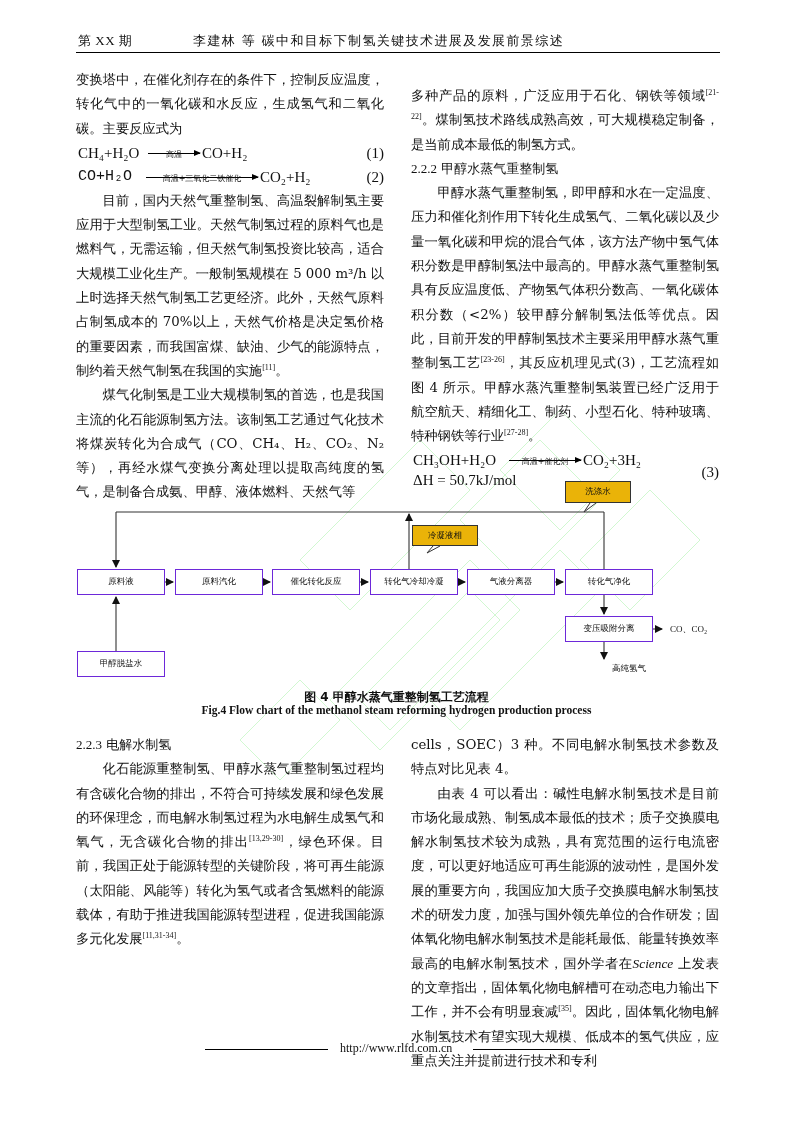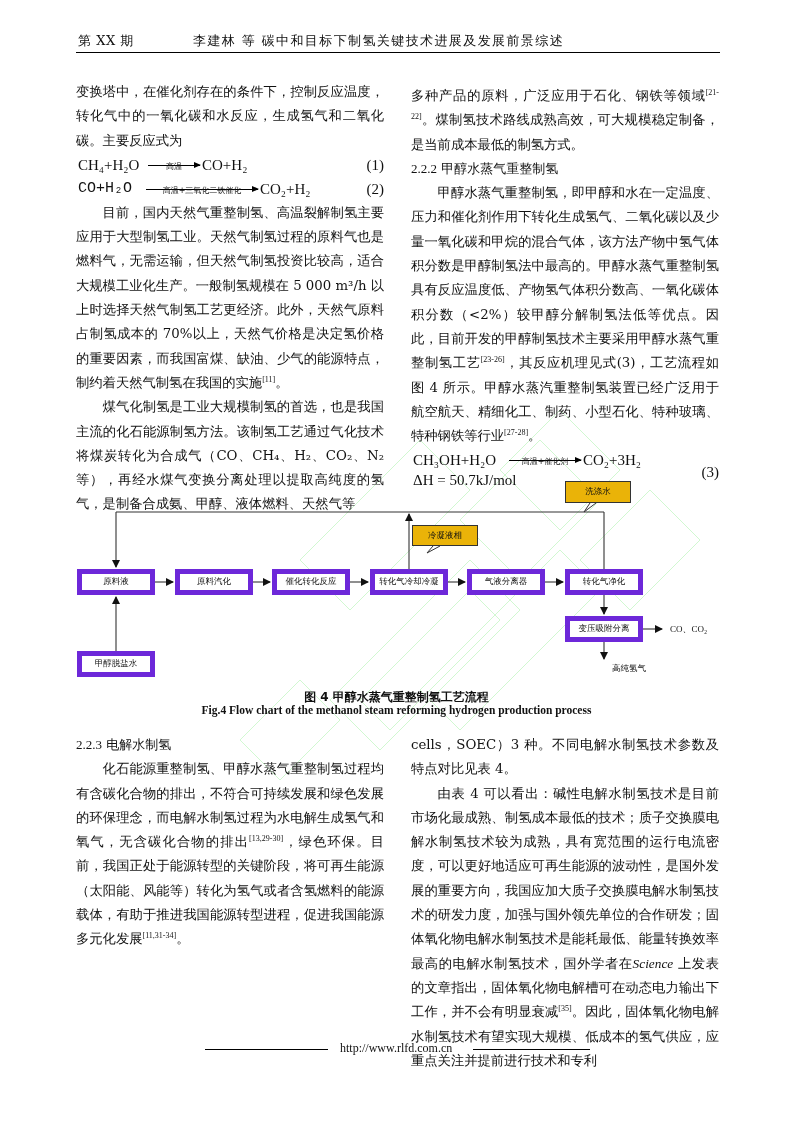--- a/index.html
+++ b/index.html
@@ -1,38 +1,38 @@
 <!DOCTYPE html>
 <html><head>
 <meta charset="utf-8">
 <style>
   html, body { margin: 0; padding: 0; background: #ffffff; }
   body { width: 793px; height: 1122px; position: relative; overflow: hidden;
          font-family: "DejaVu Serif", "Liberation Serif", serif; color: #111; }
   .header { position: absolute; left: 76px; top: 30px; width: 644px; height: 22px;
             border-bottom: 1.2px solid #000; font-size: 13px; }
-  .header .issue { position: absolute; left: 2px; top: 2px; letter-spacing: 0.5px; }
+  .header .issue { position: absolute; left: 2px; top: 2px; letter-spacing: 0.5px; font-family: Liberation Serif, serif; }
   .header .title { position: absolute; left: 117px; top: 2px; letter-spacing: 1.4px; }
   .col { position: absolute; font-size: 13.3px; line-height: 24.3px; text-align: justify; }
   .col p { margin: 0; }
   .col .indent { text-indent: 2em; }
   .sec { margin: 0; font-size: 13px; }
   .sec .num { font-family: "Liberation Serif", serif; }
   sup { font-size: 8px; line-height: 0; vertical-align: super; font-family: "Liberation Serif", serif; }
   .lat { font-family: "Liberation Serif", serif; }
   .eq { position: relative; height: 24px; font-family: "Liberation Serif", serif; font-size: 15px; line-height: 24px; }
   .eq .lhs, .eq .rhs { position: absolute; top: 0; }
   .eq .arrow { position: absolute; top: 12px; height: 0; border-top: 1px solid #000; text-decoration: underline; }
   .eq .arrow::after { content: ""; position: absolute; right: -1px; top: -4px; border-left: 7px solid #000;
                       border-top: 3.5px solid transparent; border-bottom: 3.5px solid transparent; }
   .eq .cond { position: absolute; top: -11px; font-size: 8px; width: 100%; text-align: center;
               font-family: "DejaVu Sans", sans-serif; white-space: nowrap; }
   .eq .no { position: absolute; right: 0; top: 0; }
   .diagram { position: absolute; left: 60px; top: 470px; width: 680px; height: 220px; }
-  .box { position: absolute; width: 78px; height: 26px; border: 5px solid #6d28d9; box-sizing: border-box;
+  .box { position: absolute; width: 88px; height: 26px; border: 1px solid #6d28d9; box-sizing: border-box;
          font-family: "DejaVu Sans", sans-serif; font-size: 8.5px; display: flex; align-items: center;
          justify-content: center; background: #fff; white-space: nowrap; }
   .callout { position: absolute; border: 1px solid #333; box-sizing: border-box; background: #eab308;
              font-family: "DejaVu Sans", sans-serif; font-size: 8.5px; display: flex; align-items: center; justify-content: center; }
   .lbl { position: absolute; font-family: "DejaVu Sans", sans-serif; font-size: 8.5px; white-space: nowrap; }
   .lbl .lat { font-size: 9px; }
   .caption { position: absolute; left: 0; width: 793px; text-align: center; }
   .cap-zh { top: 689px; font-family: "DejaVu Sans", sans-serif; font-size: 12px; font-weight: bold; }
   .cap-en { top: 704px; font-family: "Liberation Serif", serif; font-size: 11.5px; font-weight: bold; }
   .footer-line { position: absolute; top: 1049px; height: 0; border-top: 1px solid #000; }
@@ -53,21 +53,21 @@
     <path d="M580 560 L650 490 L700 540 L630 610 Z"></path>
     <path d="M240 740 L300 680 L340 720 L280 780 Z"></path>
   </g>
 </svg>
 
 <div class="header">
   <span class="issue">第 XX 期</span>
   <span class="title">李建林 等 碳中和目标下制氢关键技术进展及发展前景综述</span>
 </div>
 
-<div class="col" style="left:76px; top:80px; width:308px;">
+<div class="col" style="left:76px; top:68px; width:308px;">
   <p>变换塔中，在催化剂存在的条件下，控制反应温度，转化气中的一氧化碳和水反应，生成氢气和二氧化碳。主要反应式为</p>
   <div class="eq">
     <span class="lhs" style="left:2px;">CH₄+H₂O</span>
     <span class="arrow" style="left:72px; width:52px;">
       <span class="cond">高温</span>
     </span>
     <span class="rhs" style="left:126px;">CO+H₂</span>
     <span class="no">(1)</span>
   </div>
   <div class="eq">

